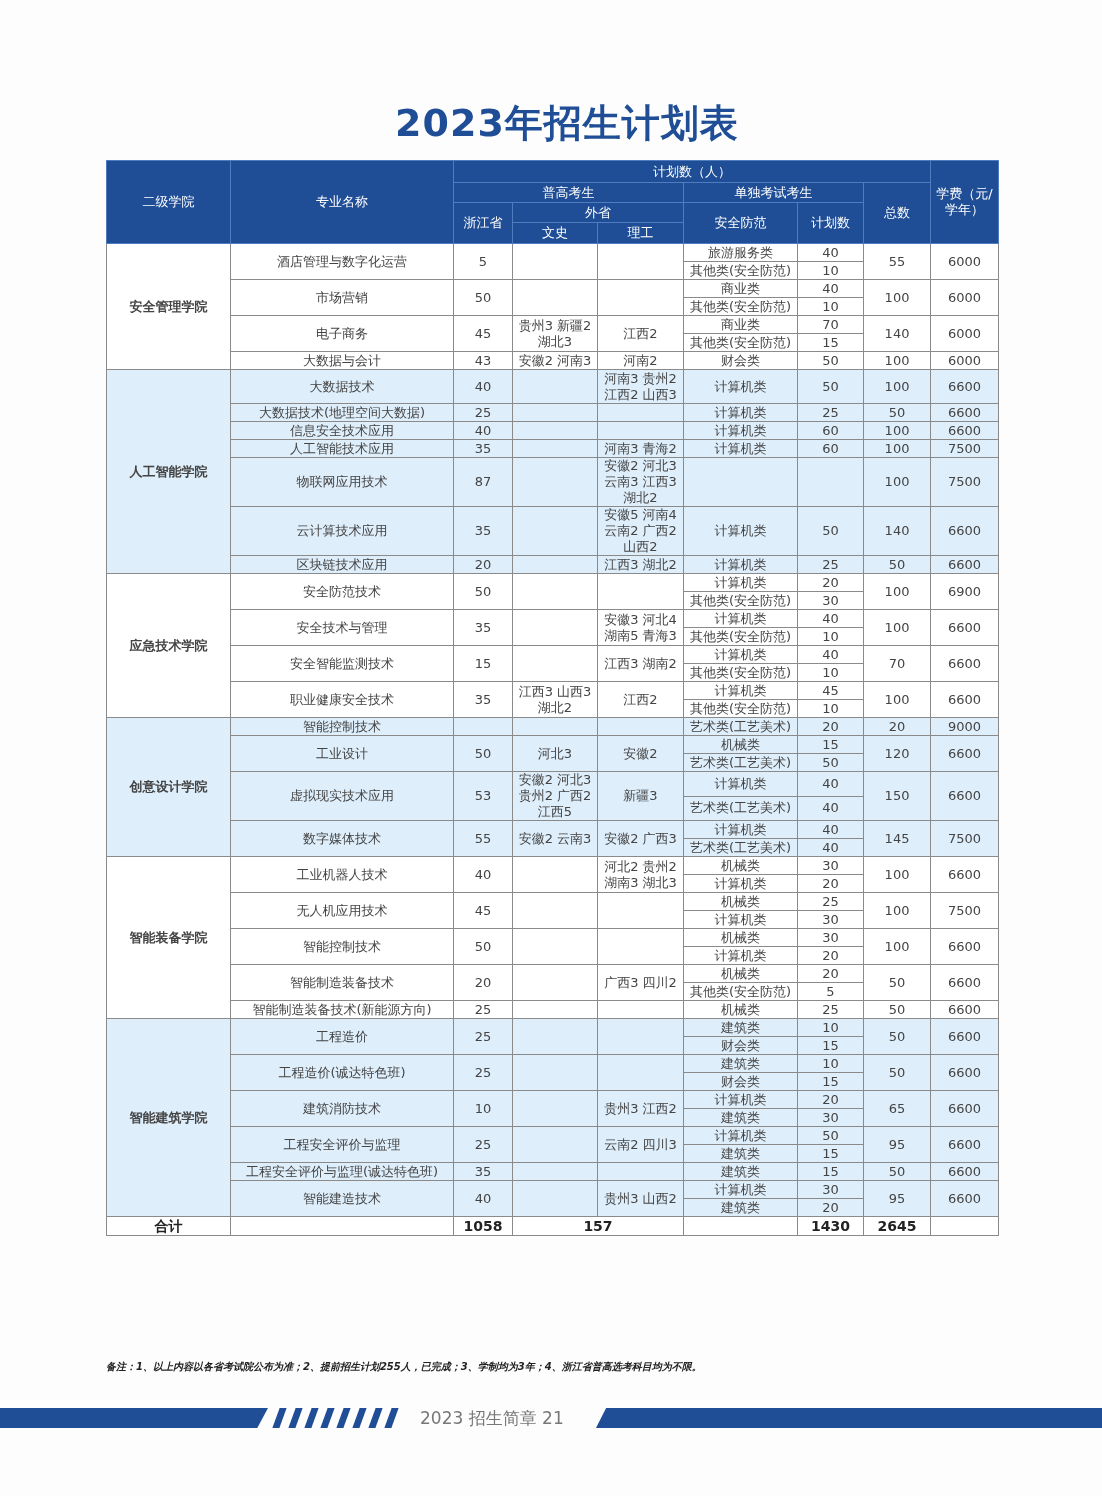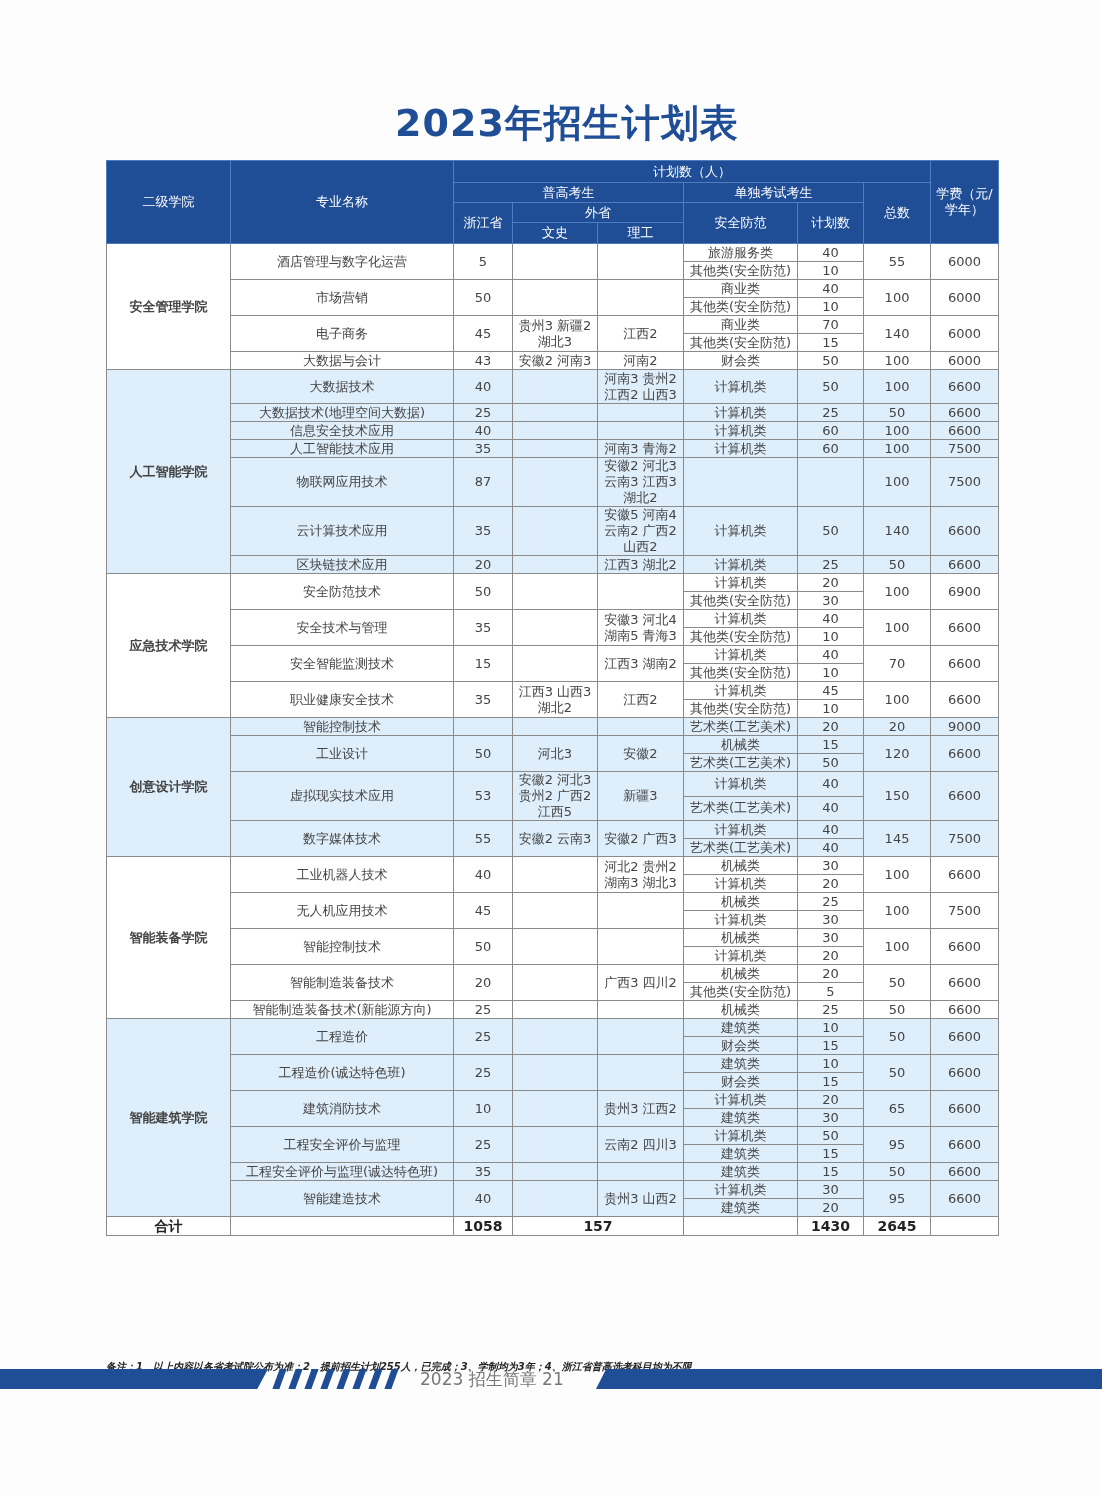--- a/index.html
+++ b/index.html
@@ -15,21 +15,21 @@
                   font-size:13px; padding:0; }
   table.plan td { border:1px solid #8a8a8a; padding:0 4px; text-align:center; line-height:16px;
                   color:#444; }
   td.major, td.cat { text-align:left; padding-left:8px; }
   td.prov { text-align:left; padding-left:6px; line-height:16px; }
   td.college { font-weight:bold; color:#222; }
   tr.blue td { background:#deeefb; }
   tr.white td { background:#ffffff; }
   tr.sum td { background:#fff; font-weight:bold; color:#222; font-size:14px; height:18px; }
   .note { position:absolute; top:1360px; left:106px; font-size:10px; color:#222; font-weight:bold;font-style:italic; }
-  .footer { position:absolute; top:1366px; left:0; width:1086px; height:26px; }
+  .footer { position:absolute; top:1405px; left:0; width:1086px; height:26px; }
   .bar-left { position:absolute; left:0; top:3px; width:268px; height:20px; background:#1f4e96;
               clip-path: polygon(0 0,100% 0,96% 100%,0 100%); }
   .stripes { position:absolute; left:272px; top:3px; width:136px; height:20px; }
   .stripe { position:absolute; top:0; width:7px; height:20px; background:#1f4e96; transform:skewX(-20deg); }
   .footer-text { position:absolute; left:420px; top:2px; font-size:17px; color:#777; }
   .bar-right { position:absolute; left:596px; top:3px; width:506px; height:20px; background:#1f4e96;
                clip-path: polygon(2% 0,100% 0,100% 100%,0 100%); }
 </style>
 </head>
 <body>

